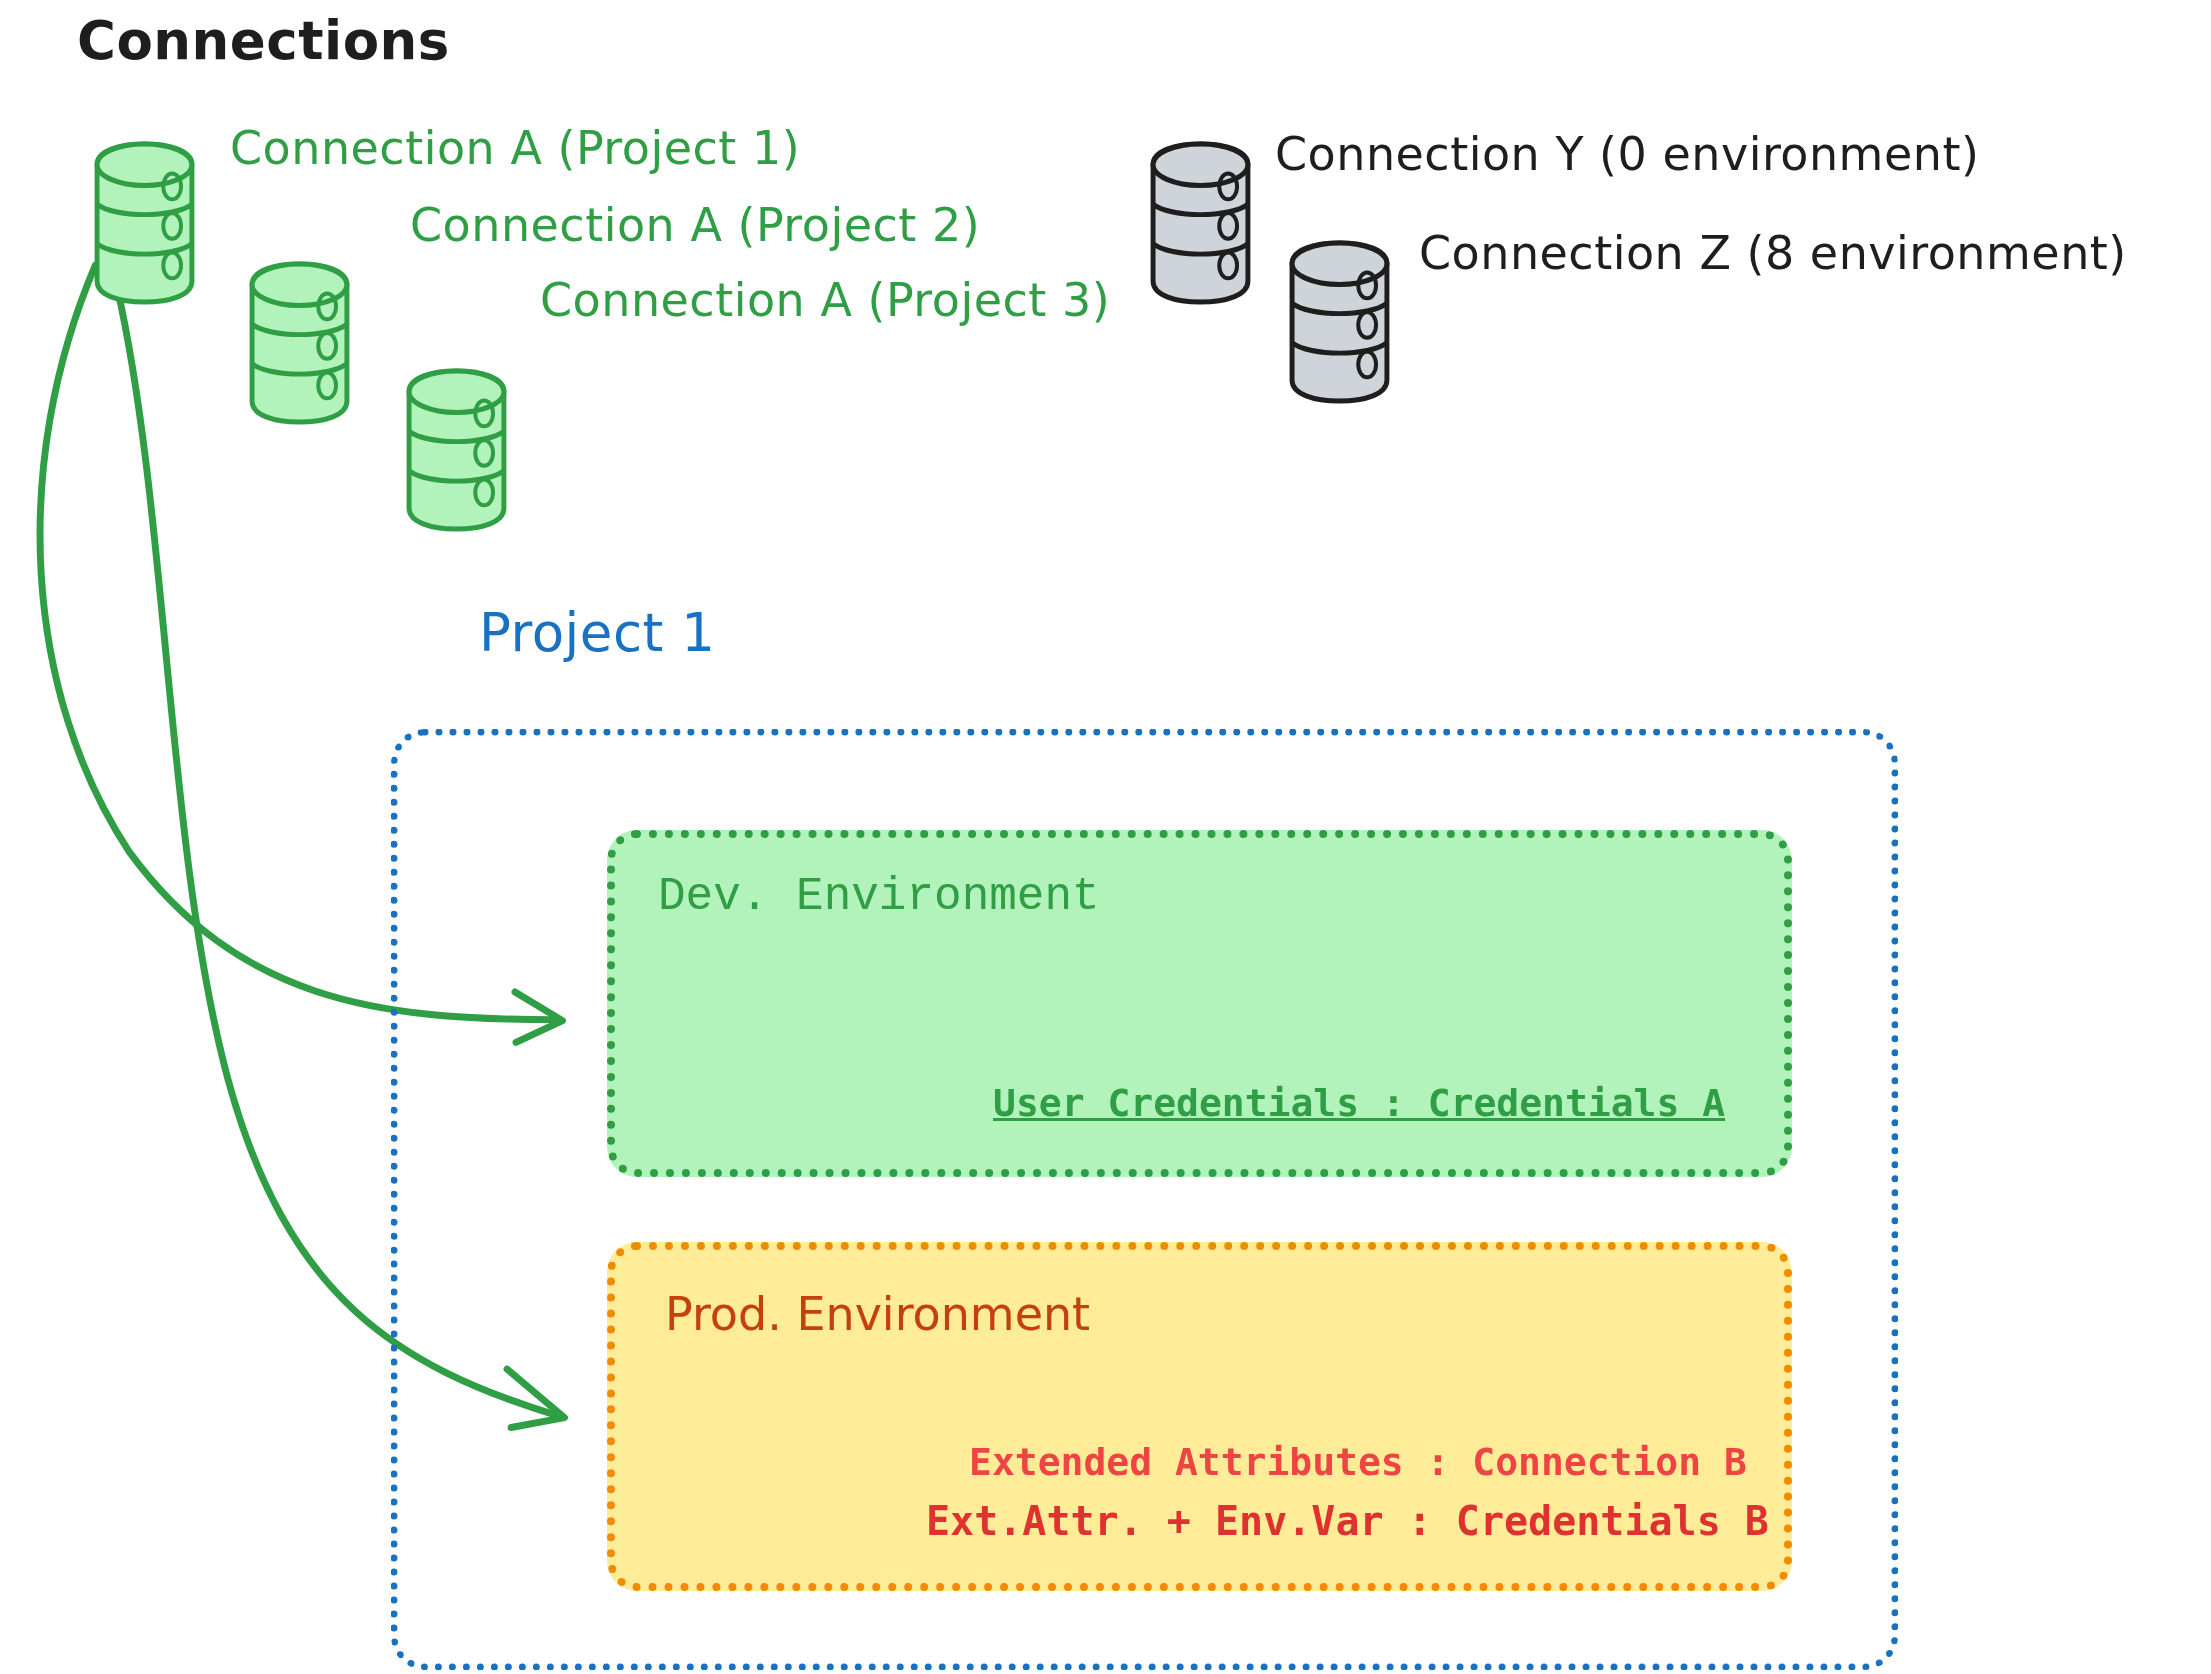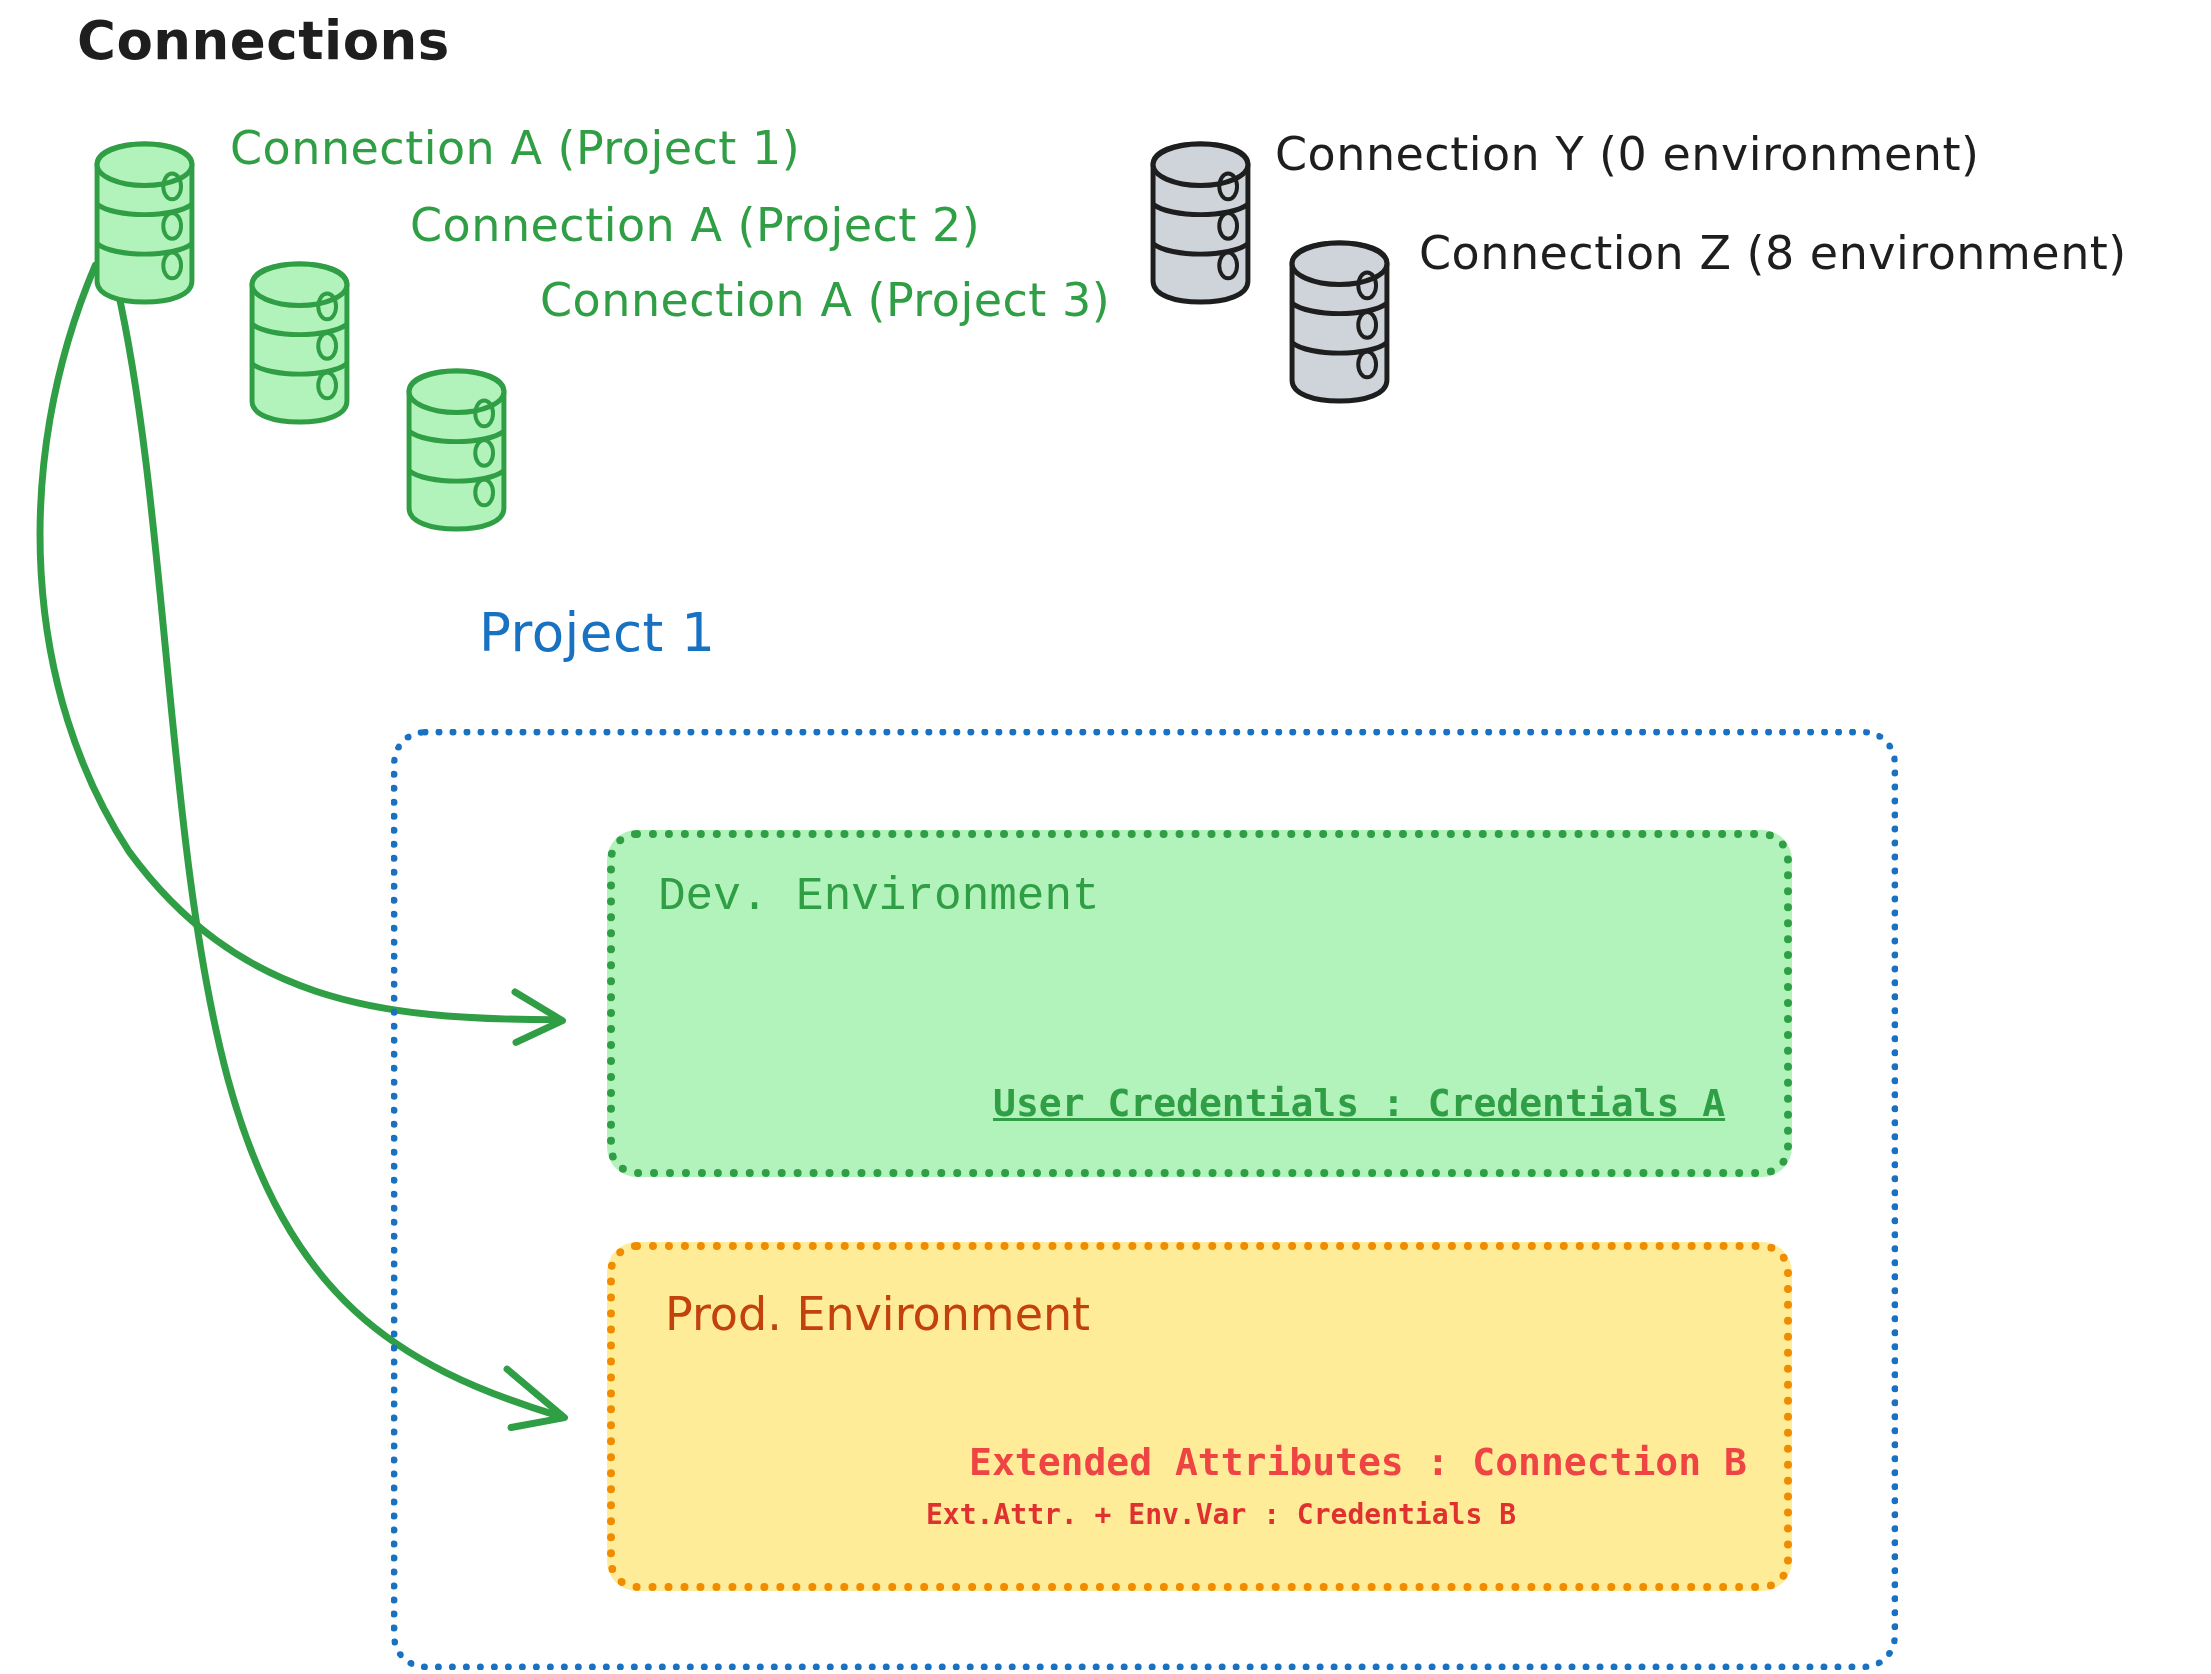--- a/index.html
+++ b/index.html
@@ -123,21 +123,21 @@
   #prod-line-1 {
     left: 926px;
     top: 1440px;
     font-size: 38px;
     color: #ef4444;
     margin-left: 43px;
   }
   #prod-line-2 {
     left: 926px;
     top: 1498px;
-    font-size: 28px;
+    font-size: 40px;
     color: #e03131;
   }
 
   #arrows-layer {
     position: absolute;
     left: 0;
     top: 0;
     width: 2212px;
     height: 1674px;
     pointer-events: none;

